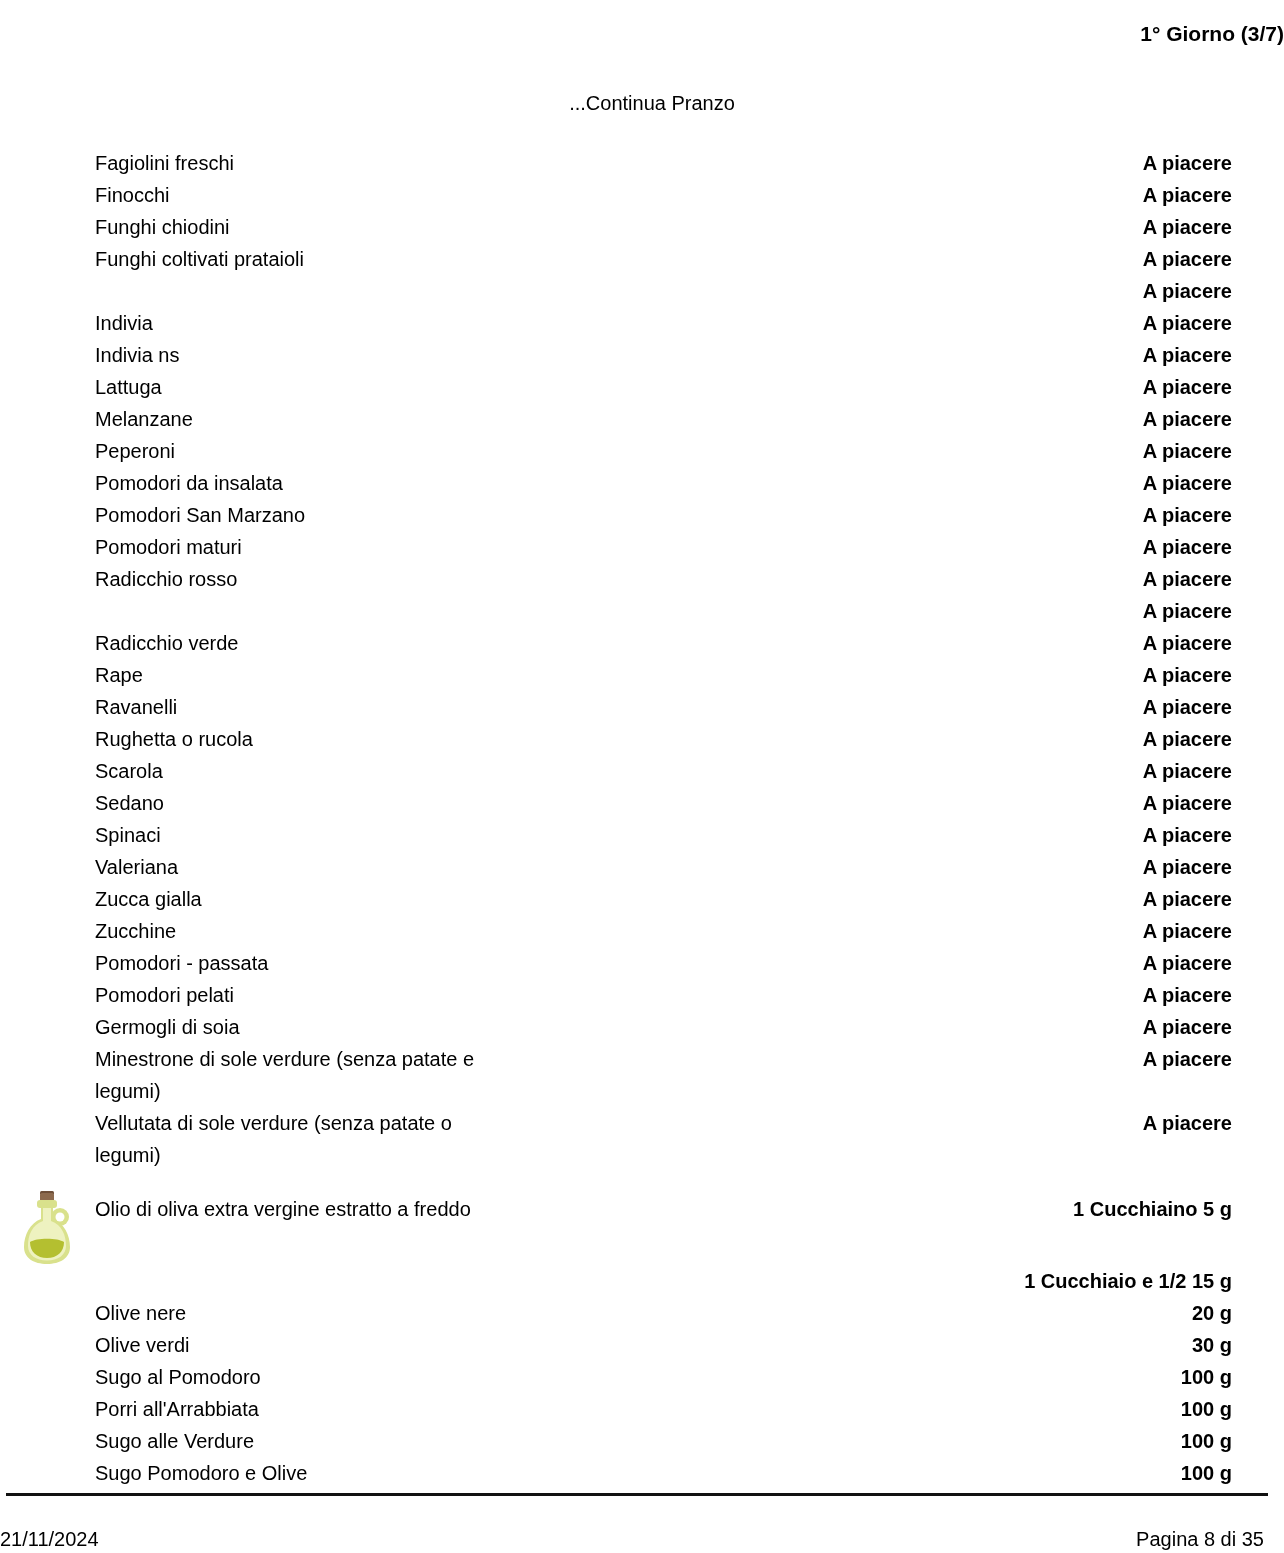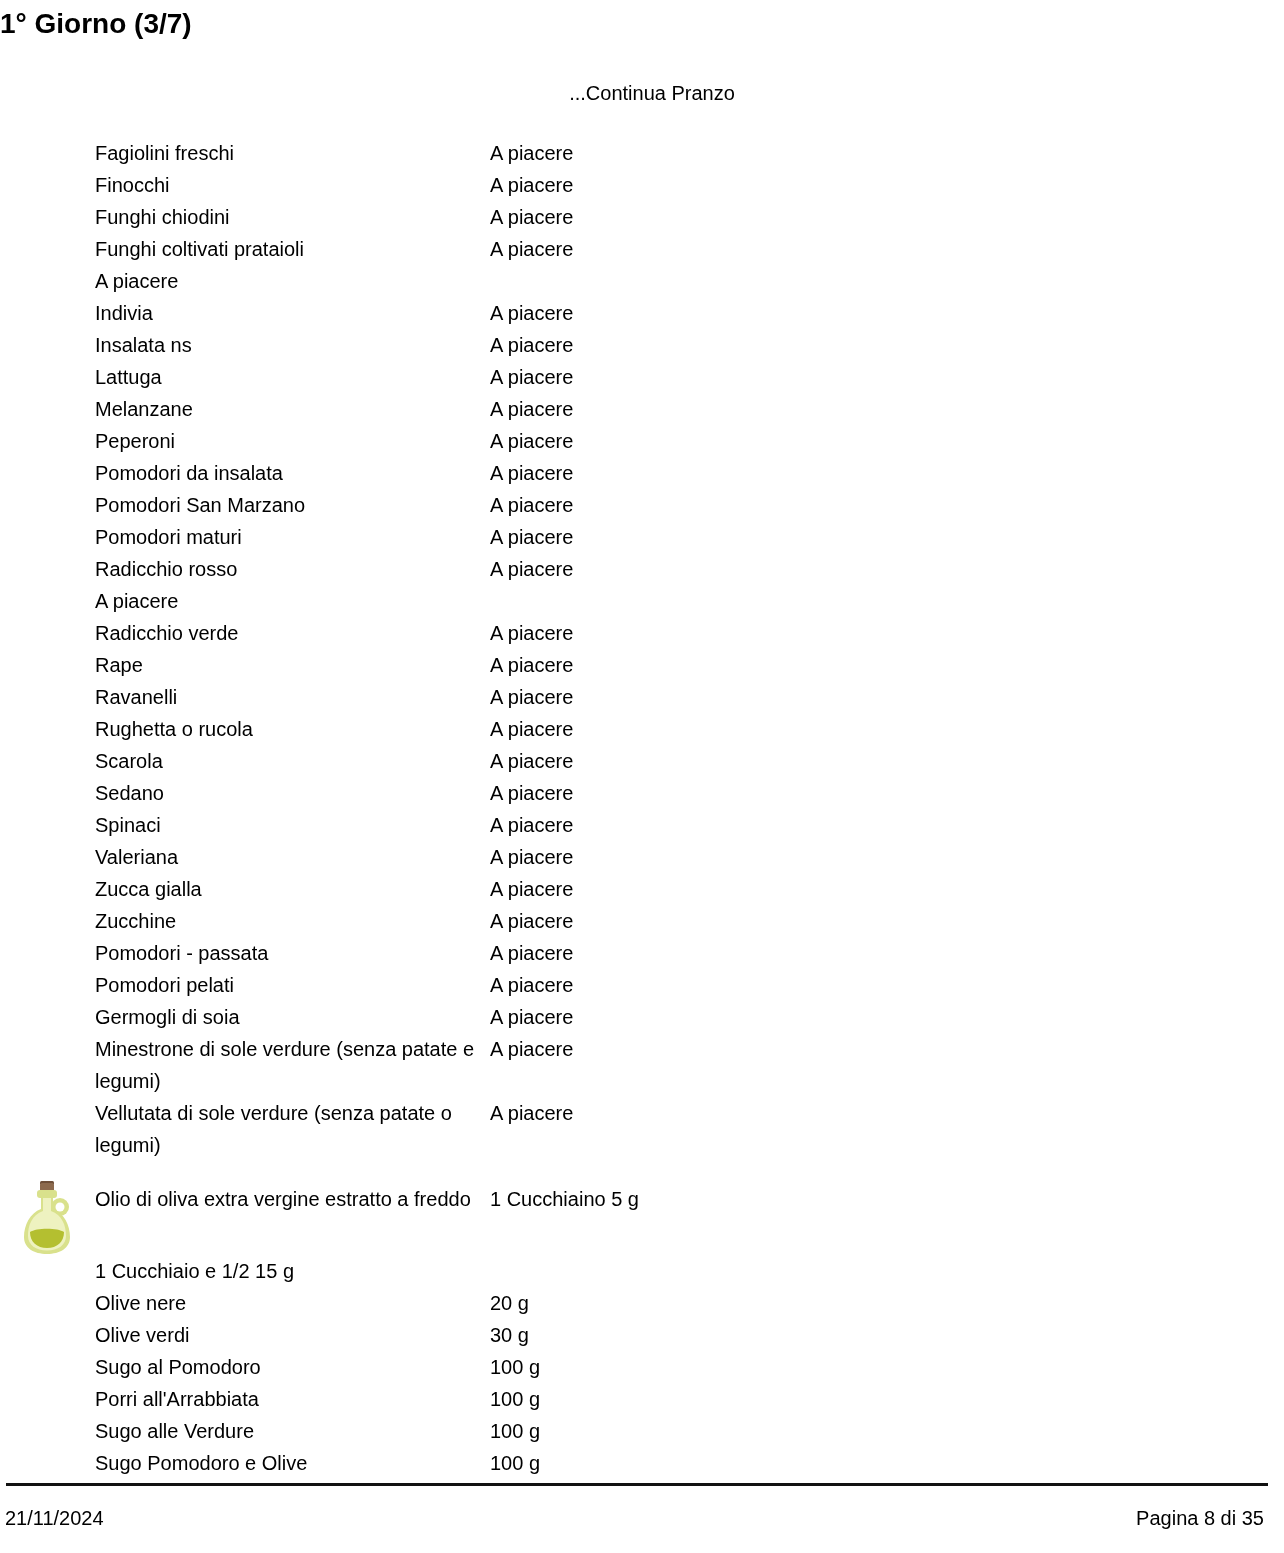--- a/index.html
+++ b/index.html
@@ -7,24 +7,24 @@
     width: 1284px;
     height: 1553px;
     background: #ffffff;
     color: #000000;
     font-family: "Liberation Sans", sans-serif;
     font-size: 20px;
     position: relative;
     overflow: hidden;
   }
   .title {
-    text-align: left;
+    text-align: right;
     font-weight: bold;
-    font-size: 28px;
-    padding-top: 11px;
+    font-size: 21px;
+    padding-top: 21px;
     line-height: 26px;
   }
   .subtitle {
     margin-top: 45px;
     margin-left: 20px;
     line-height: 22px;
     text-align: center;
   }
   .list {
     margin-right: 52px;
@@ -42,33 +42,34 @@
     box-sizing: border-box;
   }
   .icon-slot svg { display: block; margin-top: -2px; }
   .name {
     width: 395px;
     flex: 0 0 395px;
     line-height: 32px;
   }
   .qty {
     flex: 1 1 auto;
+    text-align: right;
     line-height: 32px;
     white-space: nowrap;
+    font-weight: bold;
   }
   .footer-rule {
     height: 3px;
     background: #111111;
     margin: 4px 16px 0 6px;
   }
   .footer {
     display: flex;
     justify-content: space-between;
-    margin-top: 20px;
-    padding-left: 5px;
+    margin-top: 31px;
     padding-right: 20px;
     line-height: 24px;
   }
 </style>
 </head>
 <body>
 
 <div class="title">1° Giorno (3/7)</div>
 
 <div class="subtitle">...Continua Pranzo</div>
@@ -105,21 +106,21 @@
     </div>
 
     <div class="row">
       <div class="icon-slot"></div>
       <div class="name">Indivia</div>
       <div class="qty">A piacere</div>
     </div>
 
     <div class="row">
       <div class="icon-slot"></div>
-      <div class="name">Insalata ns</div>
+      <div class="name">Indivia ns</div>
       <div class="qty">A piacere</div>
     </div>
 
     <div class="row">
       <div class="icon-slot"></div>
       <div class="name">Lattuga</div>
       <div class="qty">A piacere</div>
     </div>
 
     <div class="row">

